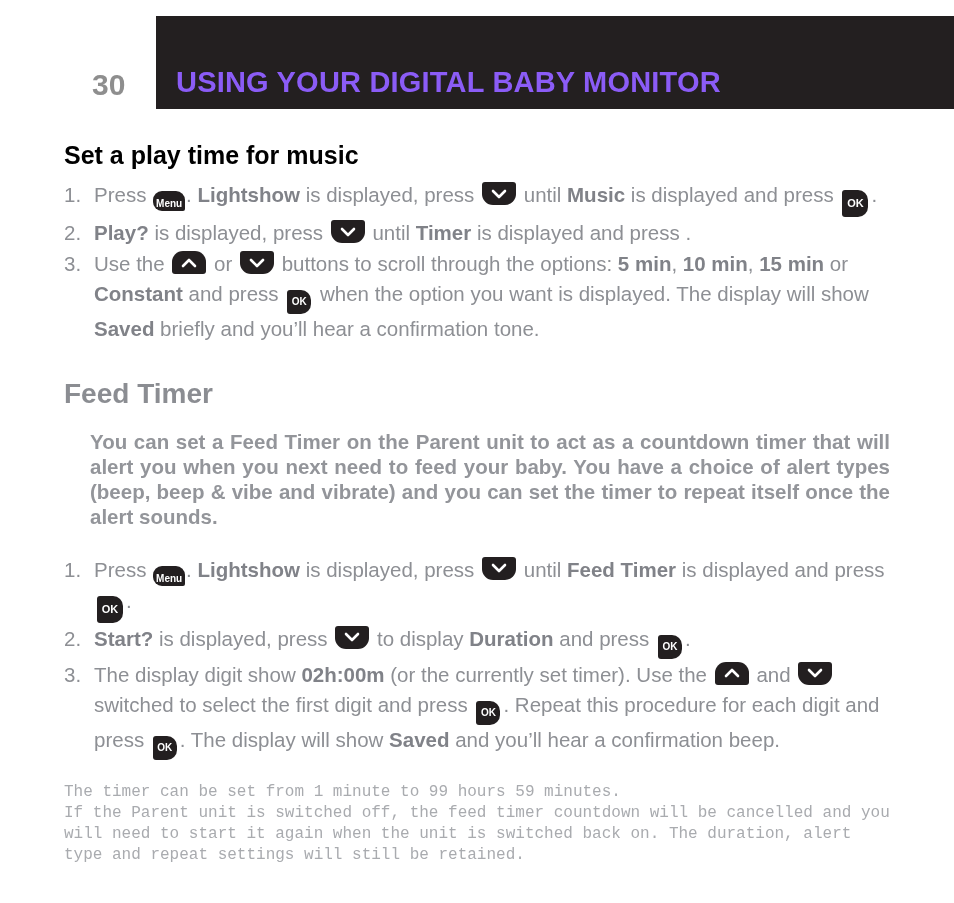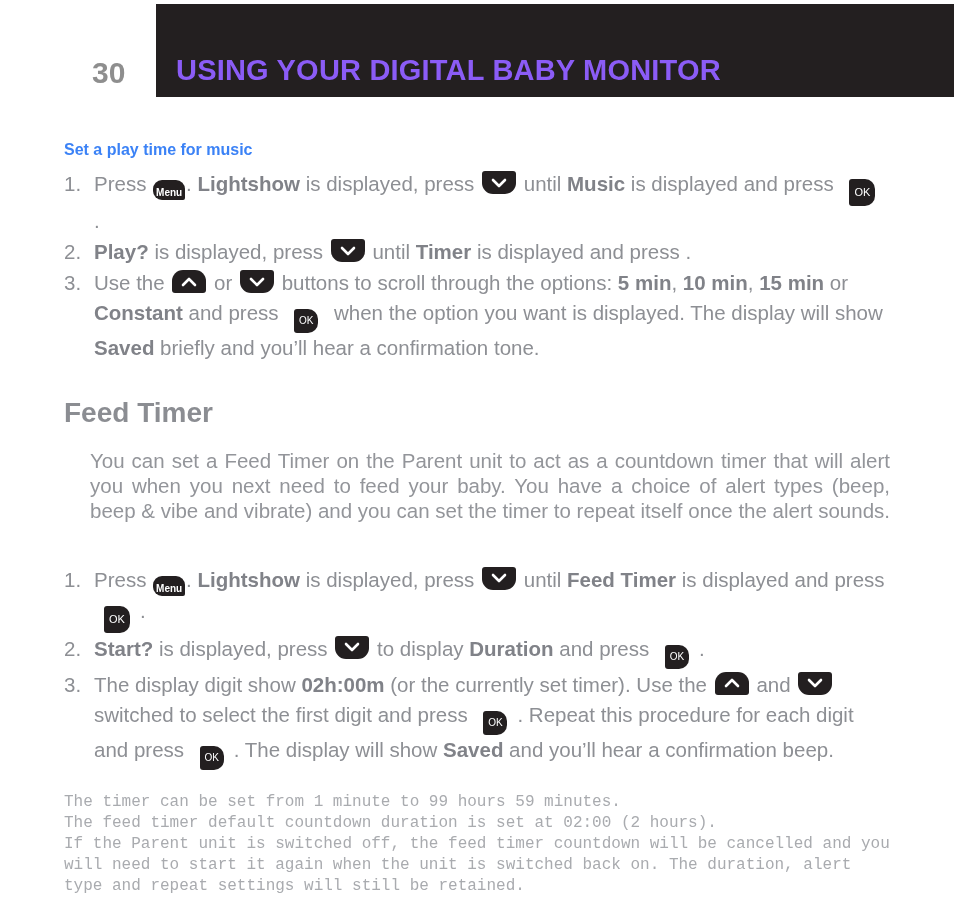--- a/index.html
+++ b/index.html
@@ -18,21 +18,21 @@
   .page {
     position: relative;
     width: 954px;
     height: 903px;
   }
 
   
   .header {
     position: absolute;
     left: 0;
-    top: 4px;
+    top: 16px;
     width: 954px;
     height: 93px;
   }
   .header-bar {
     position: absolute;
     left: 156px;
     top: 0;
     right: 0;
     height: 93px;
     background: #231f20;
@@ -61,23 +61,23 @@
 
   
   .content {
     position: absolute;
     left: 64px;
     top: 140px;
     width: 826px;
   }
 
   .sub-head {
-    font-size: 16px;
-    font-weight: bold;
-    color: #3b82f6;
+    font-size: 25px;
+    font-weight: bold;
+    color: #000000;
     margin: 0 0 10px 0;
     line-height: 1.2;
   }
 
   .section-head {
     font-size: 28px;
     font-weight: bold;
     color: #8b8d92;
     margin: 0 0 18px 0;
     line-height: 1.2;
@@ -103,22 +103,23 @@
     top: 0;
     width: 26px;
     color: #8d8f94;
   }
 
   .para {
     font-size: 20.5px;
     line-height: 25px;
     color: #93959a;
     text-align: justify;
-    margin: 0 0 16px 26px;
+    margin: 0 0 0 26px;
     width: 800px;
+    font-weight: bold;
   }
 
   b, strong { color: #808288; font-weight: bold; }
 
   .notes {
     margin-top: 22px;
     font-size: 16px;
     line-height: 21px;
     color: #a9abaf;
     font-family: Liberation Mono, monospace;
@@ -144,23 +145,23 @@
     font-size: 10px;
     font-weight: bold;
     line-height: 26px;
     margin: 0 1px;
   }
   .key-ok {
     width: 26px;
     height: 27px;
     border-radius: 3px 10px 10px 3px;
     font-size: 11px;
-    font-weight: normal;
+    font-weight: bold;
     line-height: 27px;
-    margin: 0 10px;
+    margin: 0 3px;
   }
   .key-ok.small {
     width: 24px;
     height: 24px;
     font-size: 10px;
     line-height: 24px;
     vertical-align: -4px;
   }
   .key-chev {
     width: 34px;
@@ -223,18 +224,17 @@
             </svg></span><span> to display </span><b>Duration</b><span> and press </span><span class="key key-ok small">OK</span><span>.</span></li>
         <li><span class="num">3.</span><span>The display digit show </span><b>02h:00m</b><span> (or the currently set timer). Use the </span><span class="key key-chev up"><svg width="18" height="12" viewBox="0 0 18 12" aria-hidden="true">
               <path d="M3 9 L9 3 L15 9" fill="none" stroke="#ffffff" stroke-width="2.6" stroke-linecap="round" stroke-linejoin="round"></path>
             </svg></span><span> and </span><span class="key key-chev"><svg width="18" height="12" viewBox="0 0 18 12" aria-hidden="true">
               <path d="M3 3 L9 9 L15 3" fill="none" stroke="#ffffff" stroke-width="2.6" stroke-linecap="round" stroke-linejoin="round"></path>
             </svg></span><span> switched to select the first digit and press </span><span class="key key-ok small">OK</span><span>. Repeat this procedure for each digit and press </span><span class="key key-ok small">OK</span><span>. The display will show </span><b>Saved</b><span> and you’ll hear a confirmation beep.</span></li>
       </ol>
 
     <div class="notes" id="notes">
         <div>The timer can be set from 1 minute to 99 hours 59 minutes.</div>
-        <div>The feed timer default countdown duration is set at 02:00 (2 hours).</div>
         <div>If the Parent unit is switched off, the feed timer countdown will be cancelled and you will need to start it again when the unit is switched back on. The duration, alert type and repeat settings will still be retained.</div>
       </div>
 
   </div>
 </div>
 
 </body></html>

